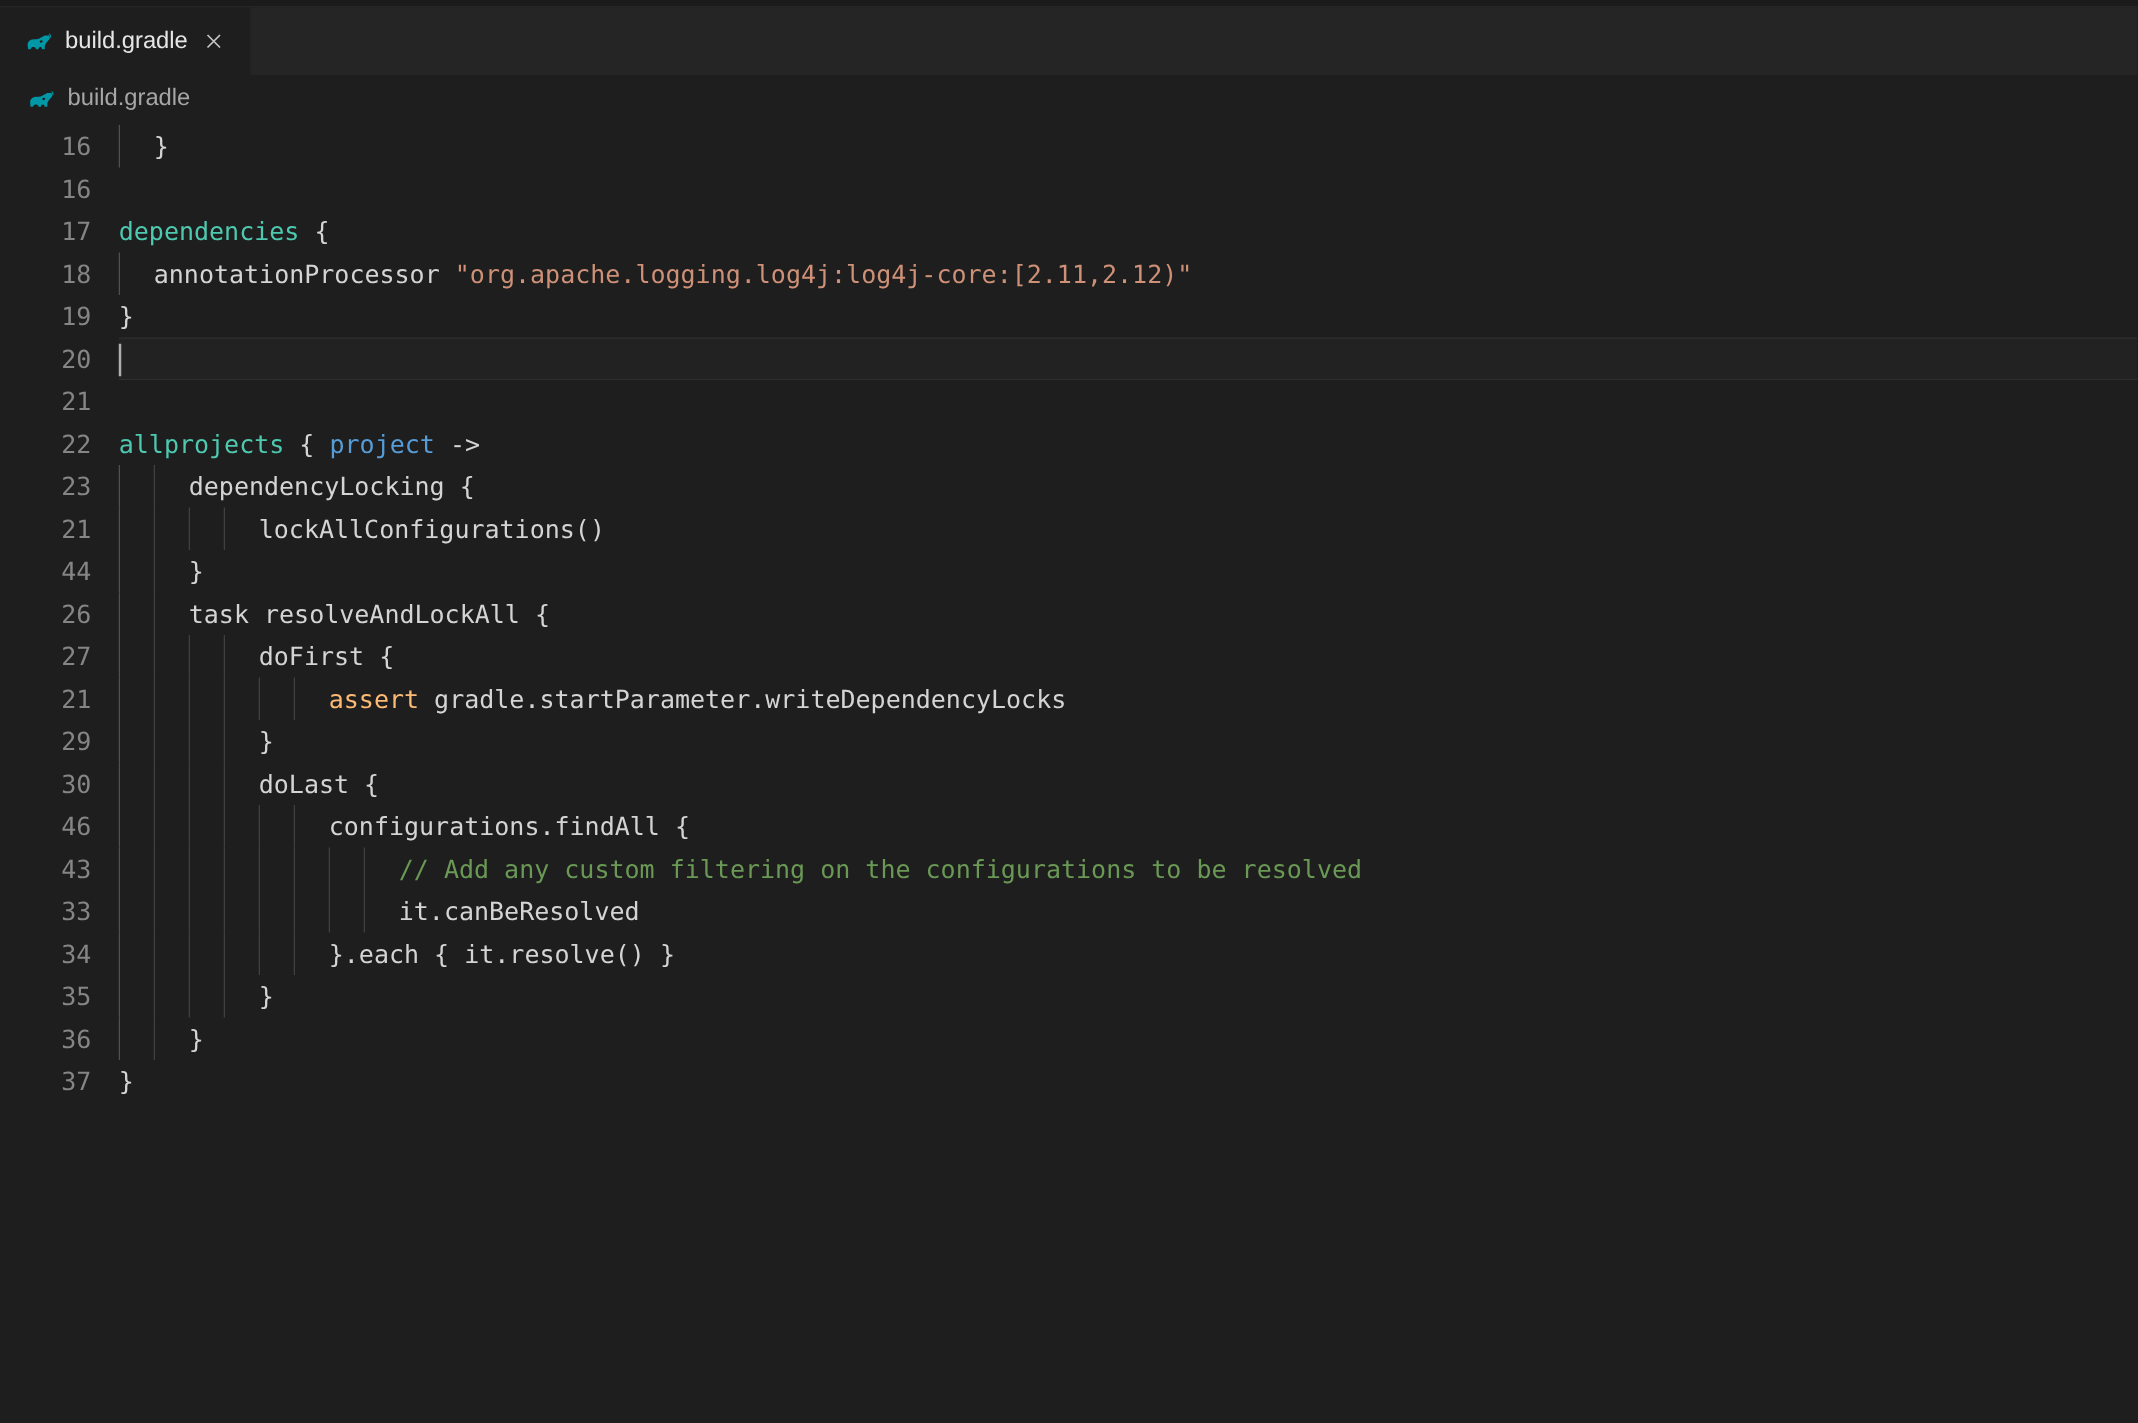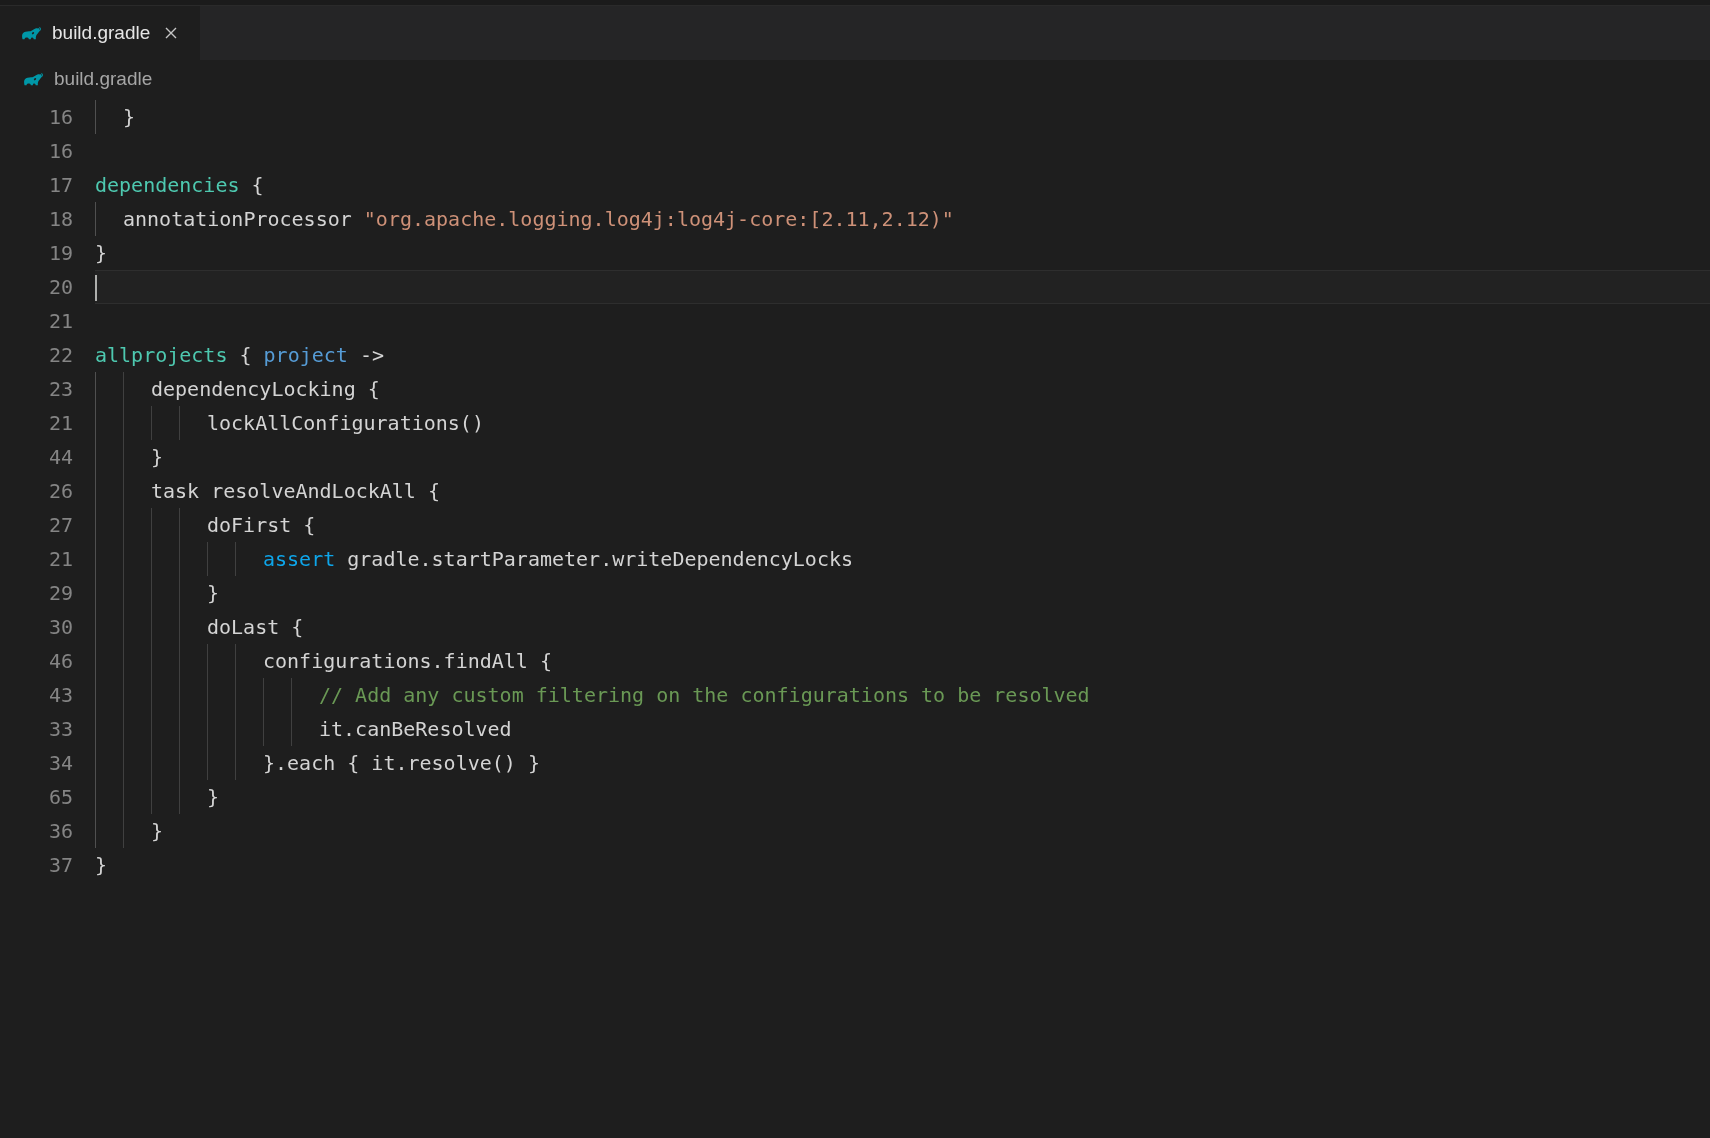--- a/index.html
+++ b/index.html
@@ -97,21 +97,21 @@
     display:inline-block;
     width:14px;
     border-left:1px solid #404040;
     height:34px;
     box-sizing:border-box;
   }
   .tk-default { color:#d4d4d4; }
   .tk-teal { color:#4ec9b0; }
   .tk-blue { color:#569cd6; }
   .tk-str { color:#ce9178; }
-  .tk-purple { color:#0ea5e9; }
+  .tk-purple { color:#fdba74; }
   .tk-comment { color:#6a9955; }
   .cursor {
     position:absolute;
     width:2px;
     height:26px;
     background:#aeafad;
     top:4px;
   }
   svg.elephant { display:block; }
 </style>
@@ -160,18 +160,18 @@
       <div>44</div>
       <div>26</div>
       <div>27</div>
       <div>21</div>
       <div>29</div>
       <div>30</div>
       <div>46</div>
       <div>43</div>
       <div>33</div>
       <div>34</div>
-      <div>65</div>
+      <div>35</div>
       <div>36</div>
       <div>37</div>
     </div>
   <div class="code" id="code"><div class="line"><span class="indent-guide" style="border-left-color: rgb(80, 80, 80); width: 28px;"></span><span class="tk-default">}</span></div><div class="line"></div><div class="line"><span class="tk-teal">dependencies</span><span class="tk-default"> {</span></div><div class="line"><span class="indent-guide" style="border-left-color: rgb(80, 80, 80); width: 28px;"></span><span class="tk-default">annotationProcessor </span><span class="tk-str">"org.apache.logging.log4j:log4j-core:[2.11,2.12)"</span></div><div class="line"><span class="tk-default">}</span></div><div class="line current"><span class="cursor" style="left: 0px;"></span></div><div class="line"></div><div class="line"><span class="tk-teal">allprojects</span><span class="tk-default"> { </span><span class="tk-blue">project</span><span class="tk-default"> -&gt;</span></div><div class="line"><span class="indent-guide" style="border-left-color: rgb(80, 80, 80); width: 28px;"></span><span class="indent-guide" style="width: 28px;"></span><span class="tk-default">dependencyLocking {</span></div><div class="line"><span class="indent-guide" style="border-left-color: rgb(80, 80, 80); width: 28px;"></span><span class="indent-guide" style="width: 28px;"></span><span class="indent-guide" style="width: 28px;"></span><span class="indent-guide" style="width: 28px;"></span><span class="tk-default">lockAllConfigurations()</span></div><div class="line"><span class="indent-guide" style="border-left-color: rgb(80, 80, 80); width: 28px;"></span><span class="indent-guide" style="width: 28px;"></span><span class="tk-default">}</span></div><div class="line"><span class="indent-guide" style="border-left-color: rgb(80, 80, 80); width: 28px;"></span><span class="indent-guide" style="width: 28px;"></span><span class="tk-default">task resolveAndLockAll {</span></div><div class="line"><span class="indent-guide" style="border-left-color: rgb(80, 80, 80); width: 28px;"></span><span class="indent-guide" style="width: 28px;"></span><span class="indent-guide" style="width: 28px;"></span><span class="indent-guide" style="width: 28px;"></span><span class="tk-default">doFirst {</span></div><div class="line"><span class="indent-guide" style="border-left-color: rgb(80, 80, 80); width: 28px;"></span><span class="indent-guide" style="width: 28px;"></span><span class="indent-guide" style="width: 28px;"></span><span class="indent-guide" style="width: 28px;"></span><span class="indent-guide" style="width: 28px;"></span><span class="indent-guide" style="width: 28px;"></span><span class="tk-purple">assert</span><span class="tk-default"> gradle.startParameter.writeDependencyLocks</span></div><div class="line"><span class="indent-guide" style="border-left-color: rgb(80, 80, 80); width: 28px;"></span><span class="indent-guide" style="width: 28px;"></span><span class="indent-guide" style="width: 28px;"></span><span class="indent-guide" style="width: 28px;"></span><span class="tk-default">}</span></div><div class="line"><span class="indent-guide" style="border-left-color: rgb(80, 80, 80); width: 28px;"></span><span class="indent-guide" style="width: 28px;"></span><span class="indent-guide" style="width: 28px;"></span><span class="indent-guide" style="width: 28px;"></span><span class="tk-default">doLast {</span></div><div class="line"><span class="indent-guide" style="border-left-color: rgb(80, 80, 80); width: 28px;"></span><span class="indent-guide" style="width: 28px;"></span><span class="indent-guide" style="width: 28px;"></span><span class="indent-guide" style="width: 28px;"></span><span class="indent-guide" style="width: 28px;"></span><span class="indent-guide" style="width: 28px;"></span><span class="tk-default">configurations.findAll {</span></div><div class="line"><span class="indent-guide" style="border-left-color: rgb(80, 80, 80); width: 28px;"></span><span class="indent-guide" style="width: 28px;"></span><span class="indent-guide" style="width: 28px;"></span><span class="indent-guide" style="width: 28px;"></span><span class="indent-guide" style="width: 28px;"></span><span class="indent-guide" style="width: 28px;"></span><span class="indent-guide" style="width: 28px;"></span><span class="indent-guide" style="width: 28px;"></span><span class="tk-comment">// Add any custom filtering on the configurations to be resolved</span></div><div class="line"><span class="indent-guide" style="border-left-color: rgb(80, 80, 80); width: 28px;"></span><span class="indent-guide" style="width: 28px;"></span><span class="indent-guide" style="width: 28px;"></span><span class="indent-guide" style="width: 28px;"></span><span class="indent-guide" style="width: 28px;"></span><span class="indent-guide" style="width: 28px;"></span><span class="indent-guide" style="width: 28px;"></span><span class="indent-guide" style="width: 28px;"></span><span class="tk-default">it.canBeResolved</span></div><div class="line"><span class="indent-guide" style="border-left-color: rgb(80, 80, 80); width: 28px;"></span><span class="indent-guide" style="width: 28px;"></span><span class="indent-guide" style="width: 28px;"></span><span class="indent-guide" style="width: 28px;"></span><span class="indent-guide" style="width: 28px;"></span><span class="indent-guide" style="width: 28px;"></span><span class="tk-default">}.each { it.resolve() }</span></div><div class="line"><span class="indent-guide" style="border-left-color: rgb(80, 80, 80); width: 28px;"></span><span class="indent-guide" style="width: 28px;"></span><span class="indent-guide" style="width: 28px;"></span><span class="indent-guide" style="width: 28px;"></span><span class="tk-default">}</span></div><div class="line"><span class="indent-guide" style="border-left-color: rgb(80, 80, 80); width: 28px;"></span><span class="indent-guide" style="width: 28px;"></span><span class="tk-default">}</span></div><div class="line"><span class="tk-default">}</span></div></div>
 </div>
 
 </body></html>

